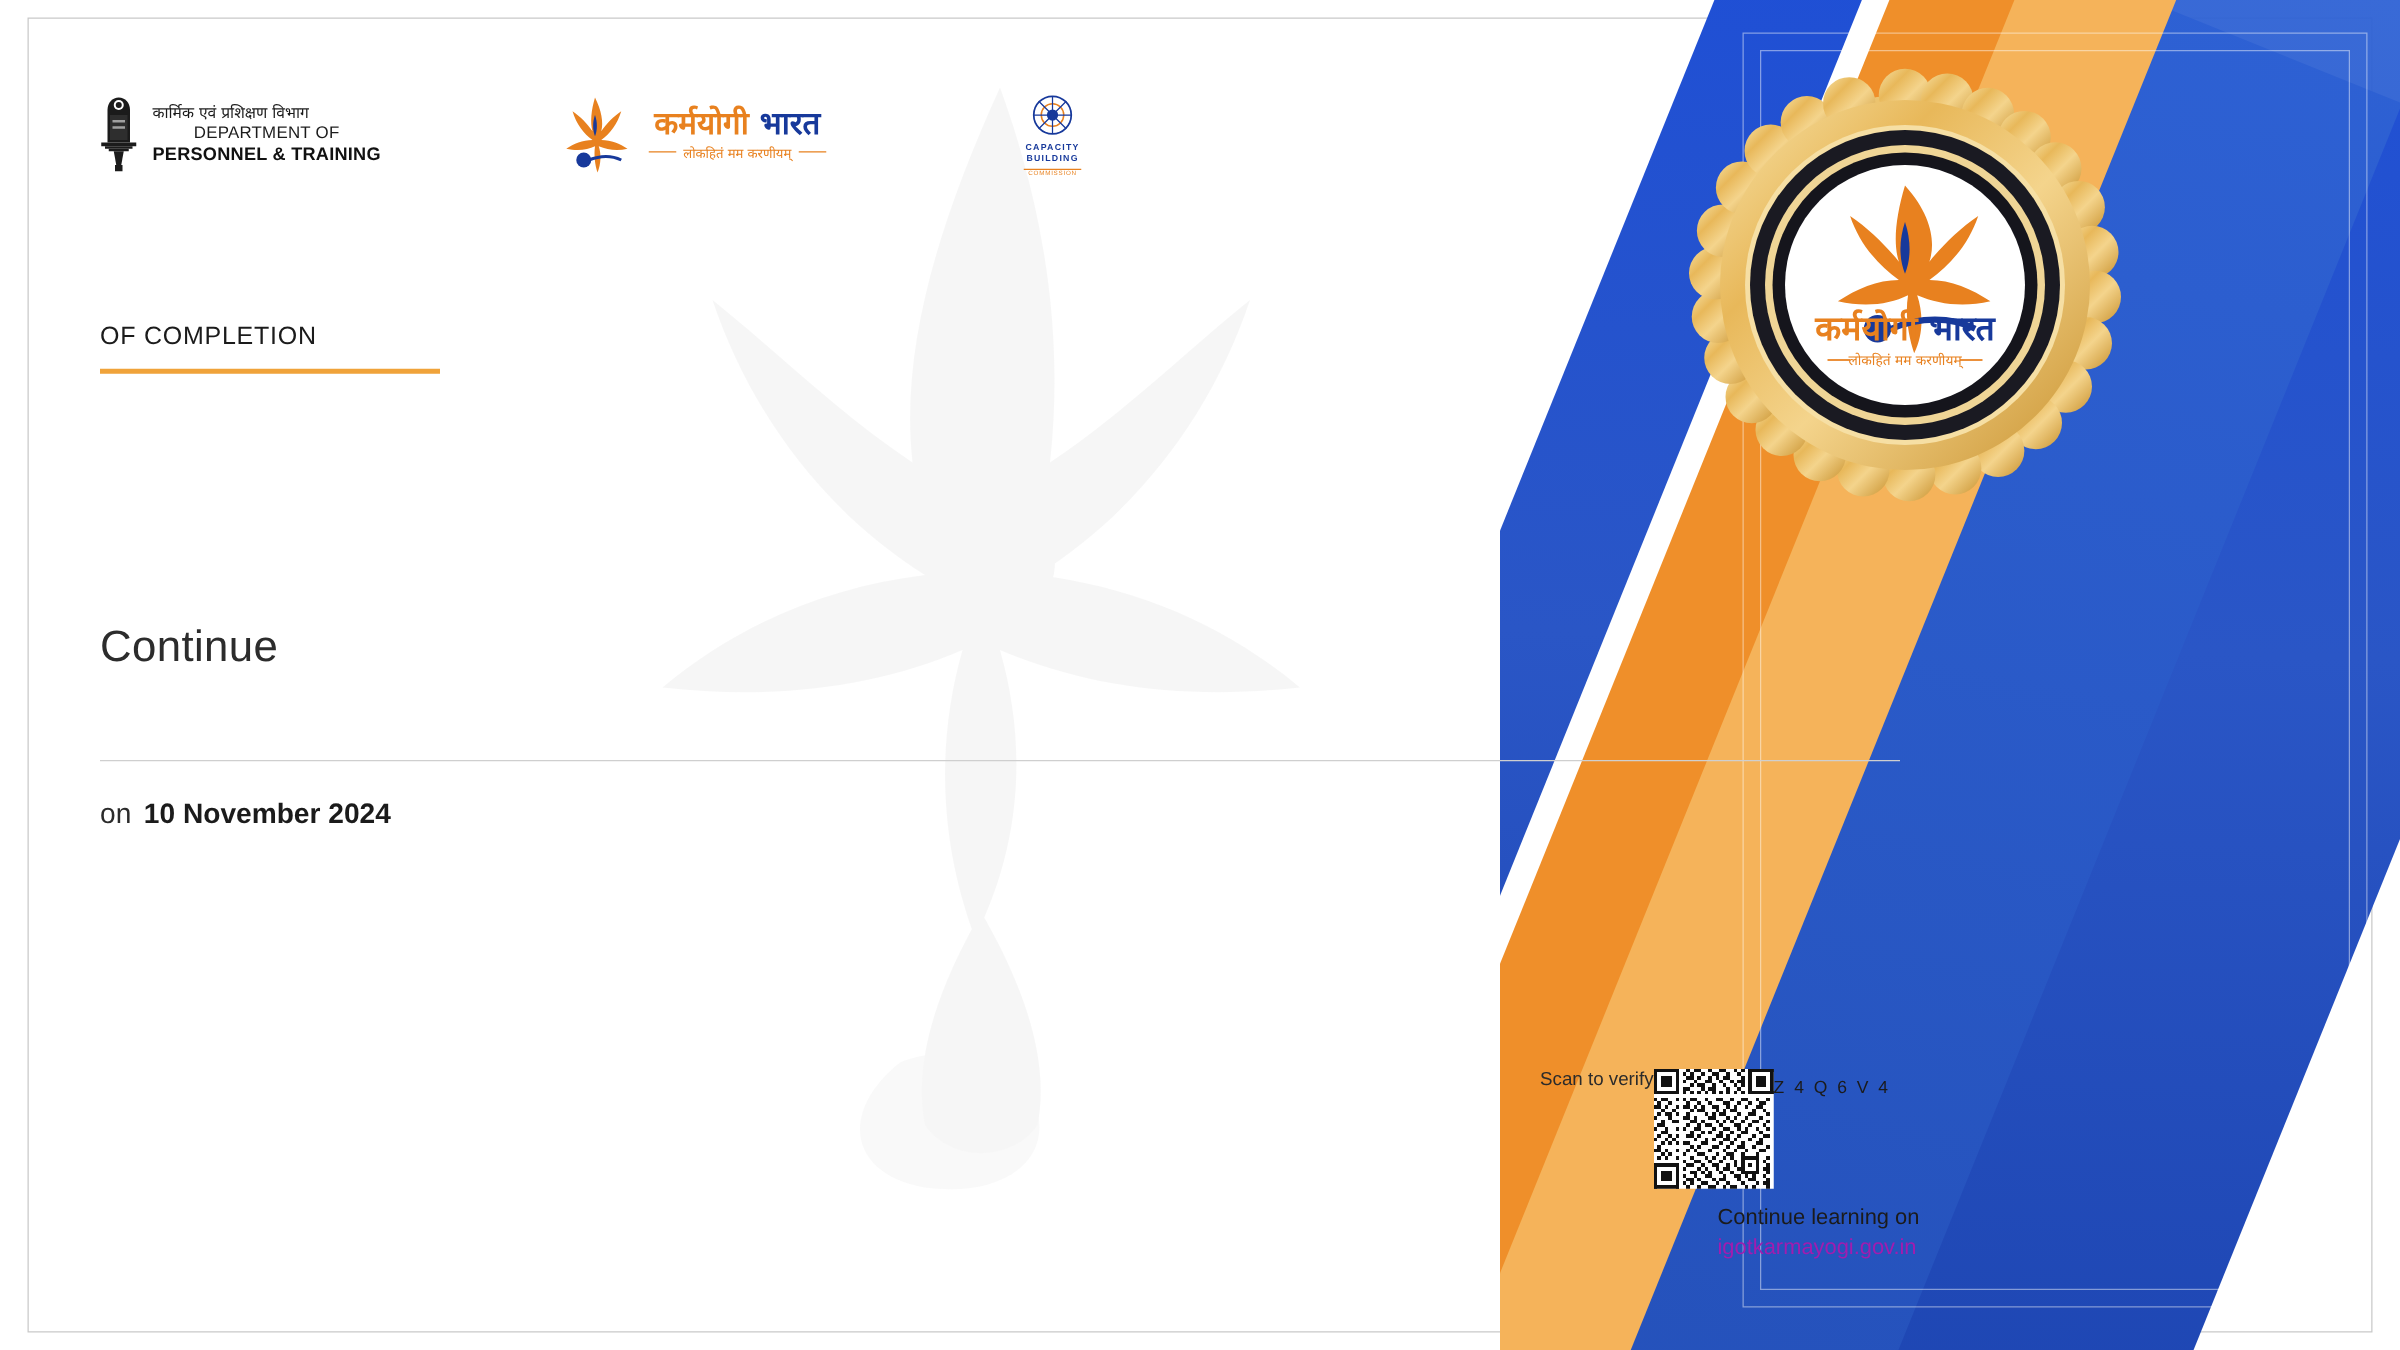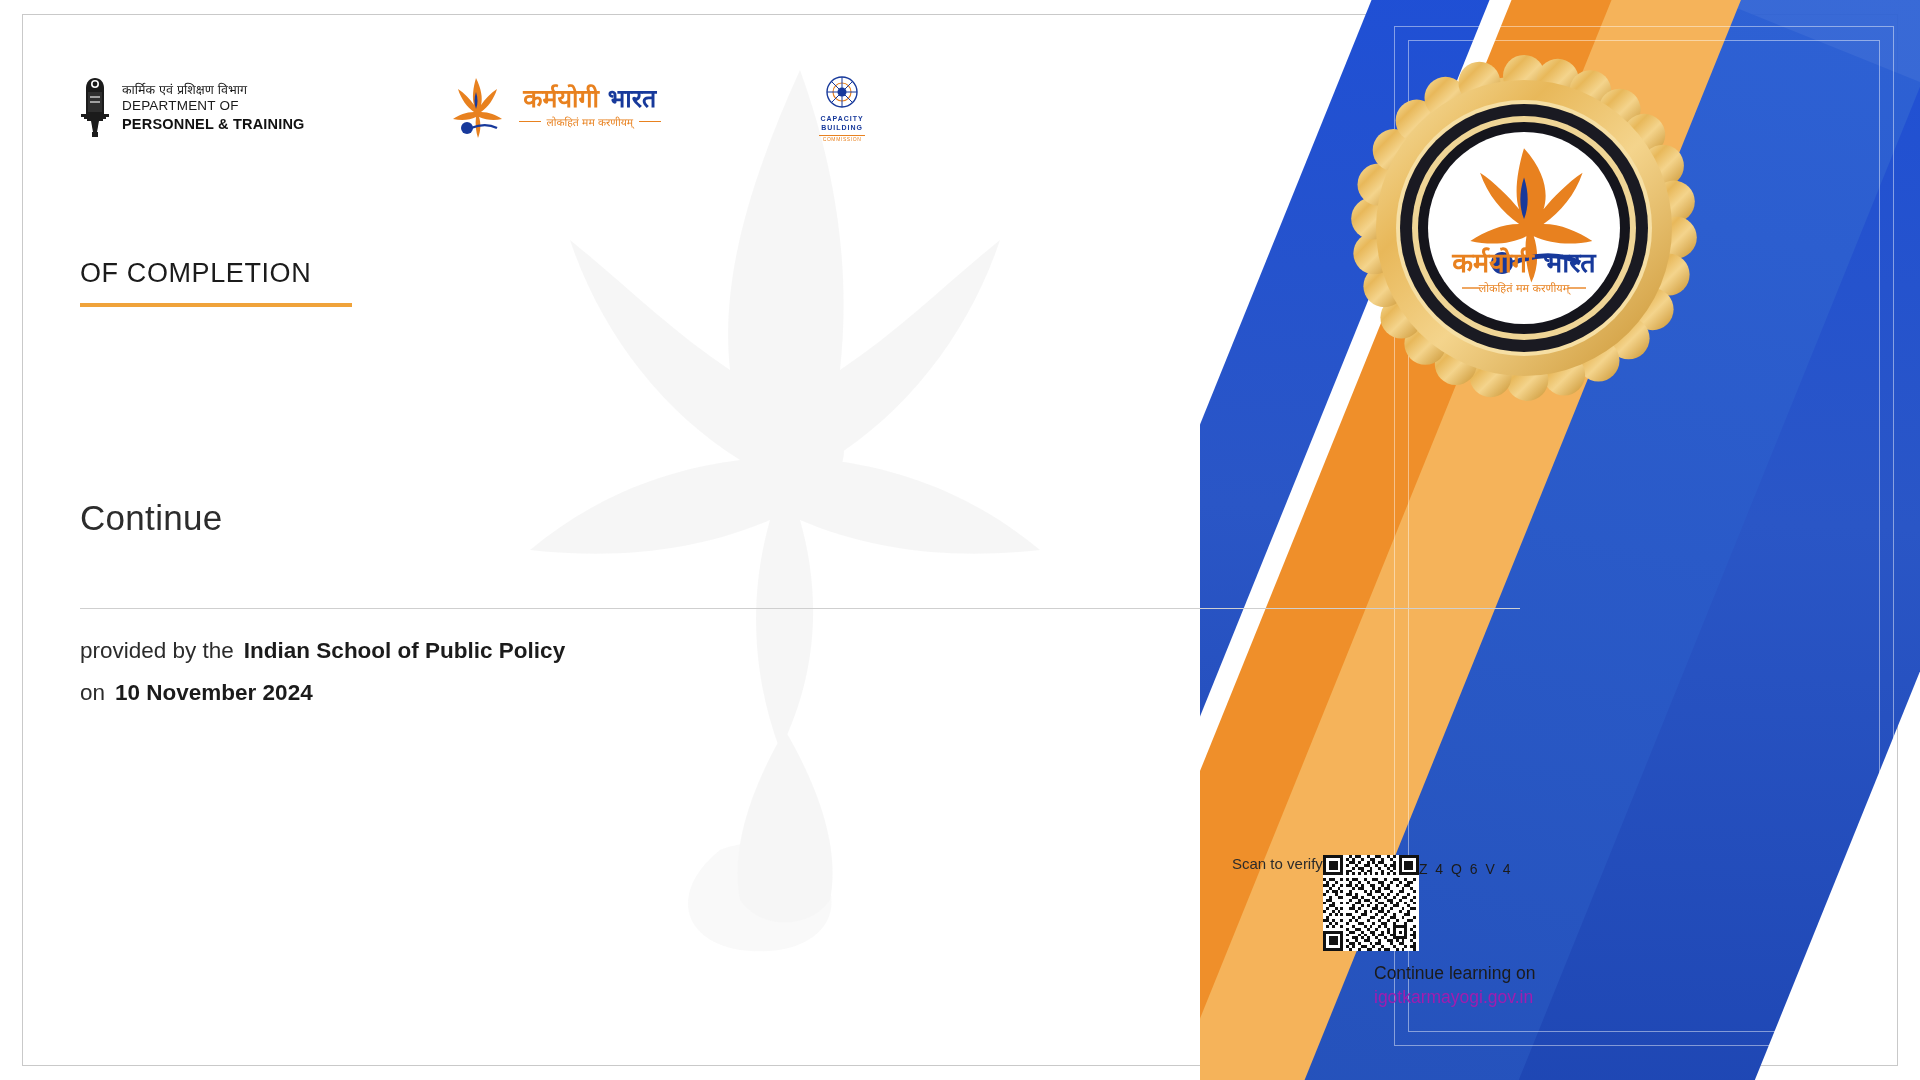--- a/index.html
+++ b/index.html
@@ -93,21 +93,21 @@
     display: flex;
     align-items: center;
     gap: 0;
   }
   .logo-dopt { display: flex; align-items: center; gap: 10px; }
   .emblem {
     width: 34px; height: 66px;
   }
   .dopt-text { line-height: 1.25; }
   .dopt-hi { font-size: 12.5px; color: #1b1b1b; font-family: "DejaVu Sans", sans-serif; }
-  .dopt-en { font-size: 13.5px; color: #1b1b1b; letter-spacing: .2px; }
+  .dopt-en { font-size: 13.5px; color: #1b1b1b; letter-spacing: .2px; text-align: center; }
   .dopt-en-bold { font-size: 14.5px; color: #111; font-weight: 700; letter-spacing: .2px; }
 
   .logo-karmayogi {
     display: flex; align-items: center; gap: 10px;
     margin-left: 138px;
   }
   .ky-text { display: flex; flex-direction: column; align-items: center; }
   .ky-main {
     font-family: "DejaVu Sans", sans-serif;
     font-size: 25px; font-weight: 700; line-height: 1;
@@ -144,21 +144,21 @@
     color: #1c3f94;
     font-size: 78px;
     font-weight: 700;
     letter-spacing: 1px;
     line-height: 1;
     white-space: nowrap;
   }
   .title .first-cap { font-size: 104px; }
   .subtitle {
     margin-top: 22px;
-    font-size: 27px;
+    font-size: 20px;
     color: #1b1b1b;
     letter-spacing: .6px;
   }
   .title-rule {
     margin-top: 14px;
     width: 272px;
     height: 4px;
     background: #f0a33a;
   }
 
@@ -322,24 +322,20 @@
     <div class="subtitle">OF COMPLETION</div>
     <div class="title-rule"></div>
   </div>
 
   <div class="recipient">
     <div class="recipient-role">Continue</div>
   </div>
   <div class="divider"></div>
 
   <div class="details">
-    <div class="detail-row">
-      <span class="detail-label">provided by the</span>
-      <span class="detail-value">Indian School of Public Policy</span>
-    </div>
     <div class="detail-row">
       <span class="detail-label">on</span>
       <span class="detail-value">10 November 2024</span>
     </div>
   </div>
 
   <div class="verify">
     <div class="verify-label">Scan to verify</div>
     <svg class="qr" viewBox="0 0 33 33" shape-rendering="crispEdges">
       <rect width="33" height="33" fill="#fff"></rect>

